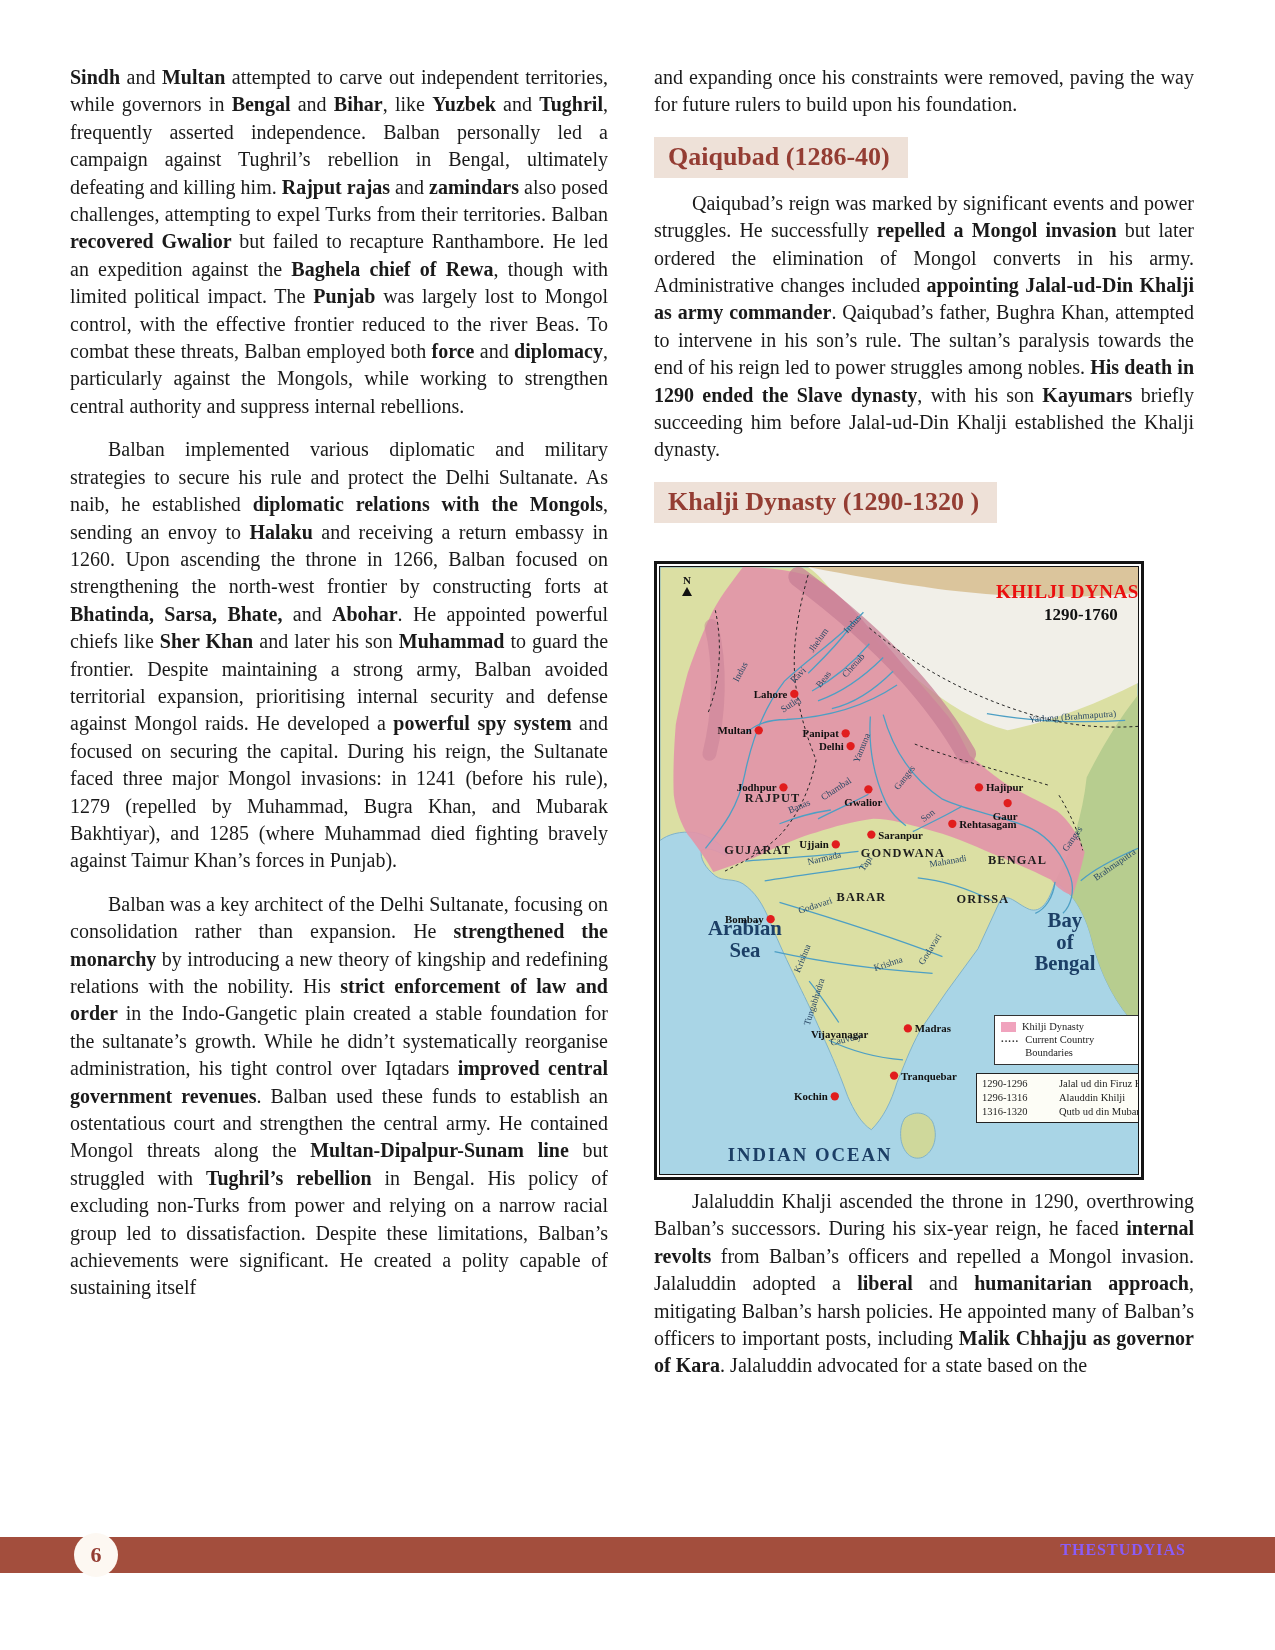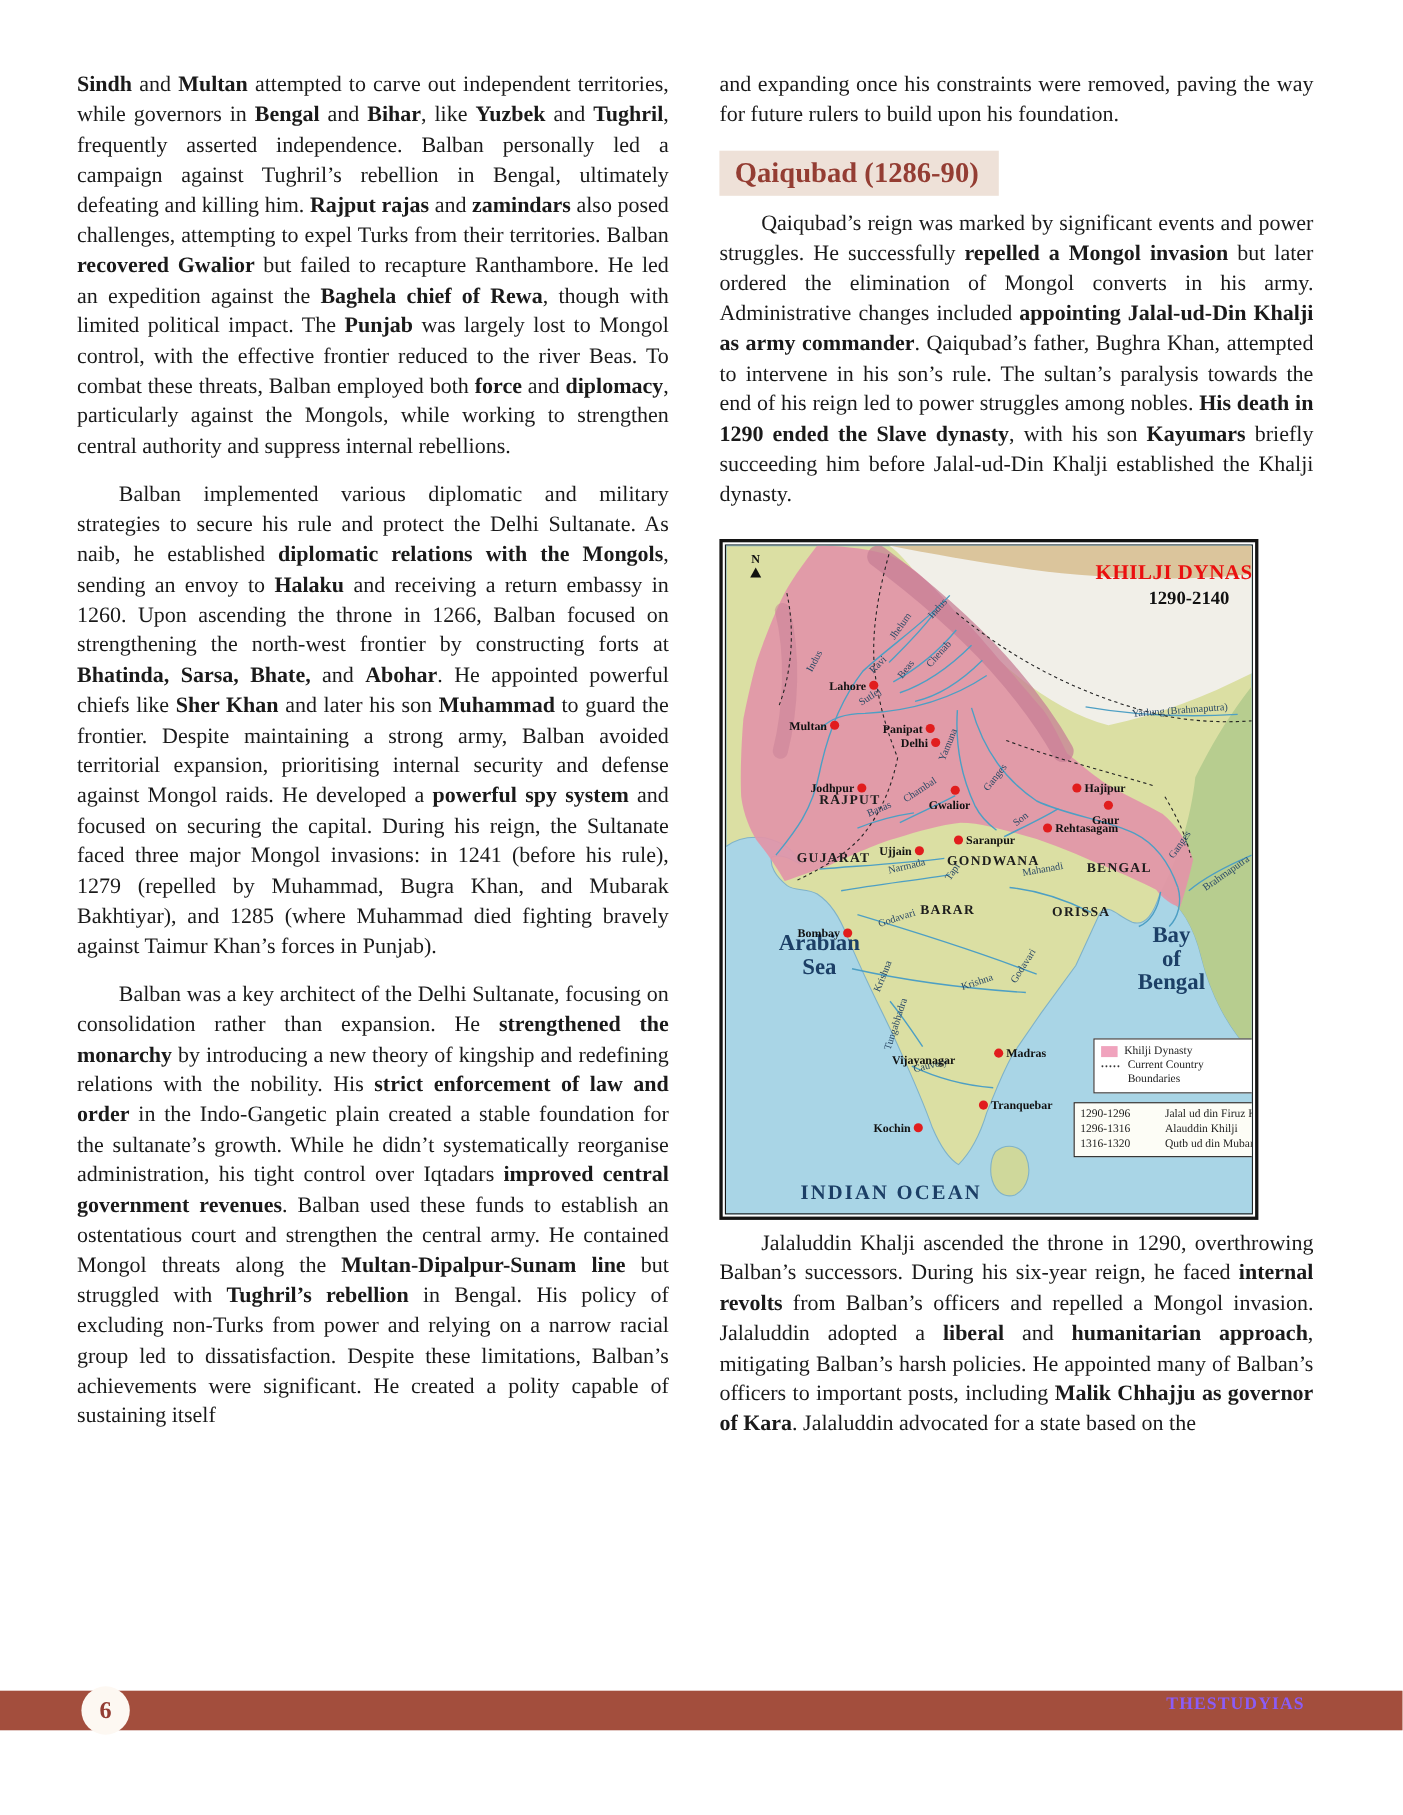--- a/index.html
+++ b/index.html
@@ -60,22 +60,23 @@
 <body>
 
 <div class="col" id="col-left">
   <p class="body"><b>Sindh</b> and <b>Multan</b> attempted to carve out independent territories, while governors in <b>Bengal</b> and <b>Bihar</b>, like <b>Yuzbek</b> and <b>Tughril</b>, frequently asserted independence. Balban personally led a campaign against Tughril’s rebellion in Bengal, ultimately defeating and killing him. <b>Rajput rajas</b> and <b>zamindars</b> also posed challenges, attempting to expel Turks from their territories. Balban <b>recovered Gwalior</b> but failed to recapture Ranthambore. He led an expedition against the <b>Baghela chief of Rewa</b>, though with limited political impact. The <b>Punjab</b> was largely lost to Mongol control, with the effective frontier reduced to the river Beas. To combat these threats, Balban employed both <b>force</b> and <b>diplomacy</b>, particularly against the Mongols, while working to strengthen central authority and suppress internal rebellions.</p>
   <p class="body indent">Balban implemented various diplomatic and military strategies to secure his rule and protect the Delhi Sultanate. As naib, he established <b>diplomatic relations with the Mongols</b>, sending an envoy to <b>Halaku</b> and receiving a return embassy in 1260. Upon ascending the throne in 1266, Balban focused on strengthening the north-west frontier by constructing forts at <b>Bhatinda, Sarsa, Bhate,</b> and <b>Abohar</b>. He appointed powerful chiefs like <b>Sher Khan</b> and later his son <b>Muhammad</b> to guard the frontier. Despite maintaining a strong army, Balban avoided territorial expansion, prioritising internal security and defense against Mongol raids. He developed a <b>powerful spy system</b> and focused on securing the capital. During his reign, the Sultanate faced three major Mongol invasions: in 1241 (before his rule), 1279 (repelled by Muhammad, Bugra Khan, and Mubarak Bakhtiyar), and 1285 (where Muhammad died fighting bravely against Taimur Khan’s forces in Punjab).</p>
   <p class="body indent">Balban was a key architect of the Delhi Sultanate, focusing on consolidation rather than expansion. He <b>strengthened the monarchy</b> by introducing a new theory of kingship and redefining relations with the nobility. His <b>strict enforcement of law and order</b> in the Indo-Gangetic plain created a stable foundation for the sultanate’s growth. While he didn’t systematically reorganise administration, his tight control over Iqtadars <b>improved central government revenues</b>. Balban used these funds to establish an ostentatious court and strengthen the central army. He contained Mongol threats along the <b>Multan-Dipalpur-Sunam line</b> but struggled with <b>Tughril’s rebellion</b> in Bengal. His policy of excluding non-Turks from power and relying on a narrow racial group led to dissatisfaction. Despite these limitations, Balban’s achievements were significant. He created a polity capable of sustaining itself</p>
 </div>
 
 <div class="col" id="col-right">
   <p class="body">and expanding once his constraints were removed, paving the way for future rulers to build upon his foundation.</p>
-  <div><span class="sec-header">Qaiqubad (1286-90)</span></div>
+  <div><span class="sec-header">Qaiqubad (1286-40)</span></div>
   <p class="body indent">Qaiqubad’s reign was marked by significant events and power struggles. He successfully <b>repelled a Mongol invasion</b> but later ordered the elimination of Mongol converts in his army. Administrative changes included <b>appointing Jalal-ud-Din Khalji as army commander</b>. Qaiqubad’s father, Bughra Khan, attempted to intervene in his son’s rule. The sultan’s paralysis towards the end of his reign led to power struggles among nobles. <b>His death in 1290 ended the Slave dynasty</b>, with his son <b>Kayumars</b> briefly succeeding him before Jalal-ud-Din Khalji established the Khalji dynasty.</p>
+  <div><span class="sec-header">Khalji Dynasty (1290-1320 )</span></div>
 
   <div class="map-wrap">
     <div class="map-inner">
       <svg id="map-svg" width="478" height="607" viewBox="0 0 484 617" preserveAspectRatio="none">
 
         <rect x="0" y="0" width="484" height="617" fill="#a9d5e6"></rect>
 
         <path fill="#dbdfa3" stroke="#7fb2c8" stroke-width="1" d="M0,0 H484 V468
           C462,446 446,414 438,382 C432,356 420,332 400,320
           C394,340 386,352 374,348 C360,342 352,330 344,340
@@ -212,21 +213,21 @@
             <circle cx="251" cy="469" r="4.2" class="dot"></circle>
             <text x="258" y="473" class="city" text-anchor="start">Madras</text>
             <text x="211" y="479" class="city" text-anchor="end">Vijayanagar</text>
             <circle cx="237" cy="517" r="4.2" class="dot"></circle>
             <text x="244" y="521" class="city" text-anchor="start">Tranquebar</text>
             <circle cx="177" cy="538" r="4.2" class="dot"></circle>
             <text x="170" y="542" class="city" text-anchor="end">Kochin</text>
           </g>
       </svg>
       <div class="m-title">KHILJI DYNASTY</div>
-      <div class="m-subtitle">1290-2140</div>
+      <div class="m-subtitle">1290-1760</div>
       <div class="m-north">
         <span>N</span>
         <span class="tri"></span>
       </div>
       <div class="legend">
         <div class="lg-row">
           <span class="swatch"></span>
           <span>Khilji Dynasty</span>
         </div>
         <div class="lg-row">

